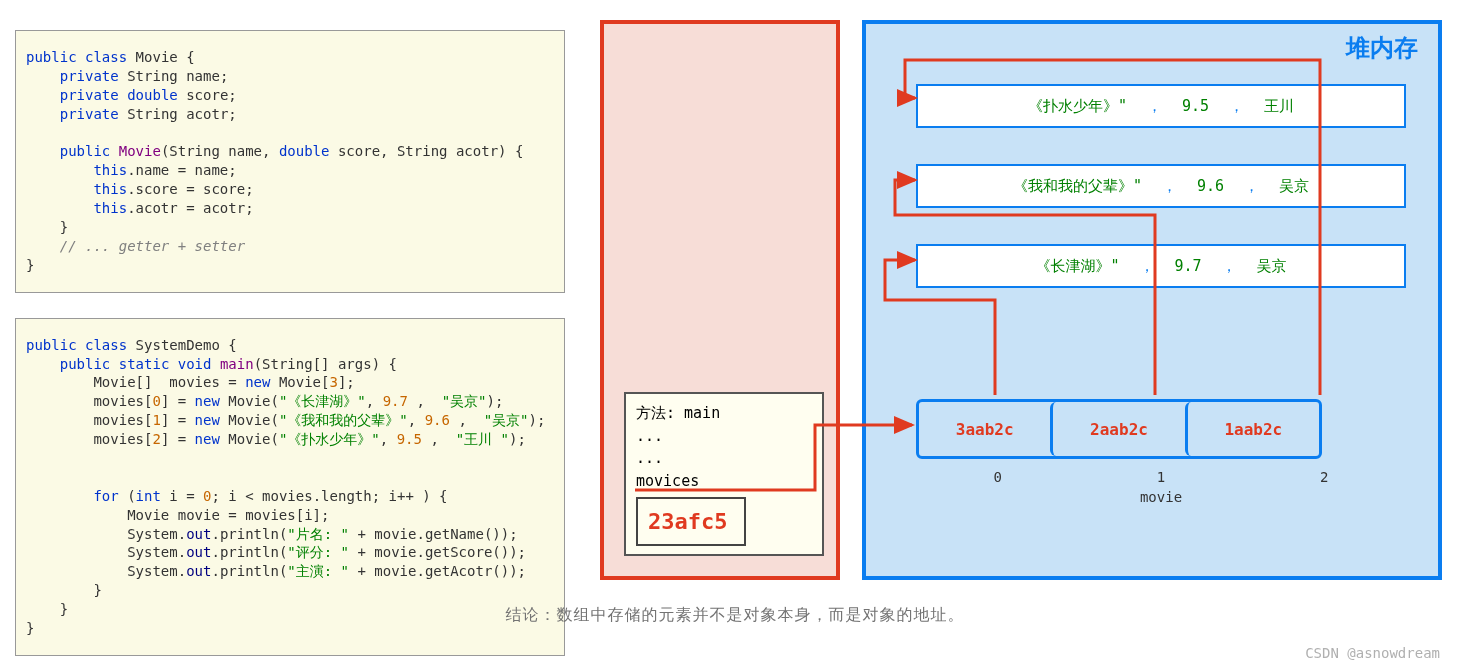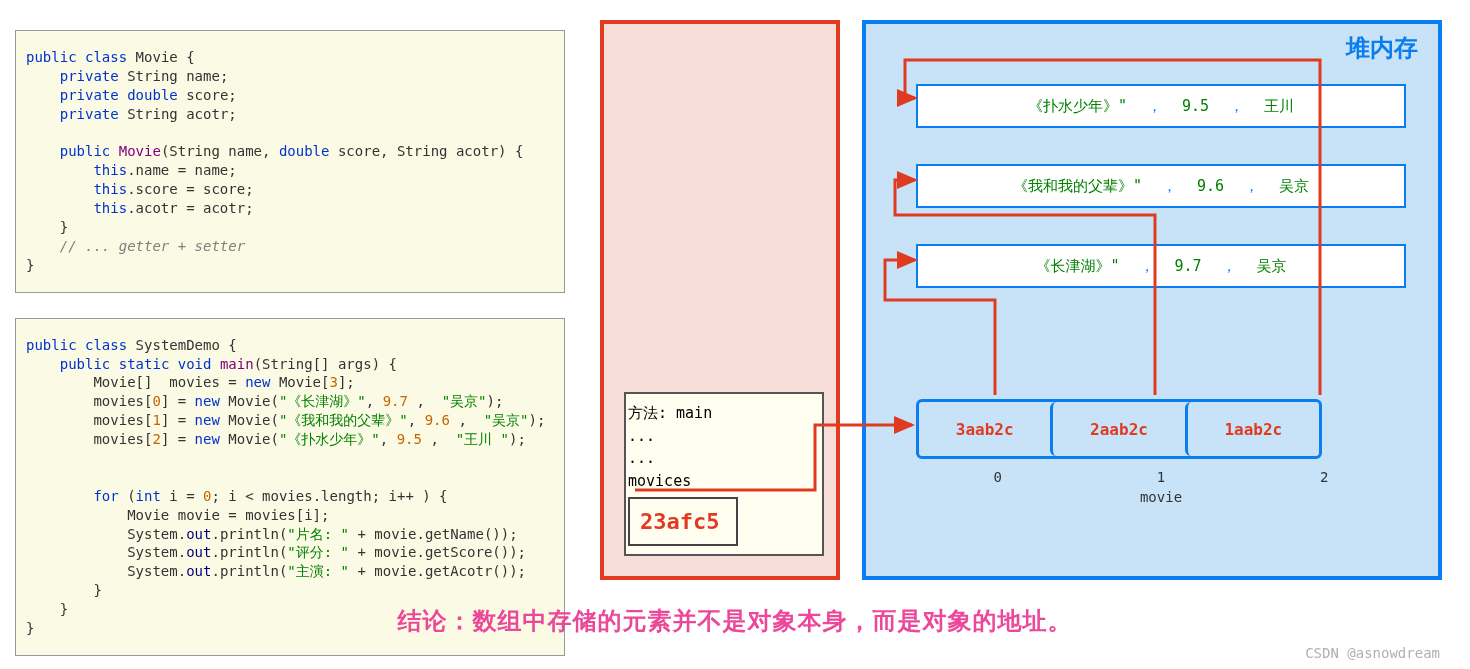--- a/index.html
+++ b/index.html
@@ -53,21 +53,21 @@
     text-align: center;
     margin-top: 25px;
   }
   .stack-inner {
     position: absolute;
     left: 20px;
     bottom: 20px;
     width: 200px;
     border: 2px solid #555;
     background: #fffef0;
-    padding: 8px 2px;
+    padding: 8px 10px;
     font-size: 15px;
     line-height: 1.5;
   }
   .stack-addr {
     border: 2px solid #444;
     width: 110px;
     padding: 6px 10px;
     margin-top: 5px;
     color: #e03a20;
     font-weight: bold;
@@ -148,23 +148,23 @@
     font-size: 14px;
     color: #333;
   }
 
   .conclusion {
     position: absolute;
     left: 0;
     right: 0;
     top: 605px;
     text-align: center;
-    color: #ec4899;
-    font-size: 24px;
-    font-weight: bold;
+    color: #737373;
+    font-size: 16px;
+    font-weight: normal;
     letter-spacing: 1px;
   }
   .watermark {
     position: absolute;
     right: 30px;
     bottom: 8px;
     color: #b0b0b0;
     font-size: 14px;
   }
 

